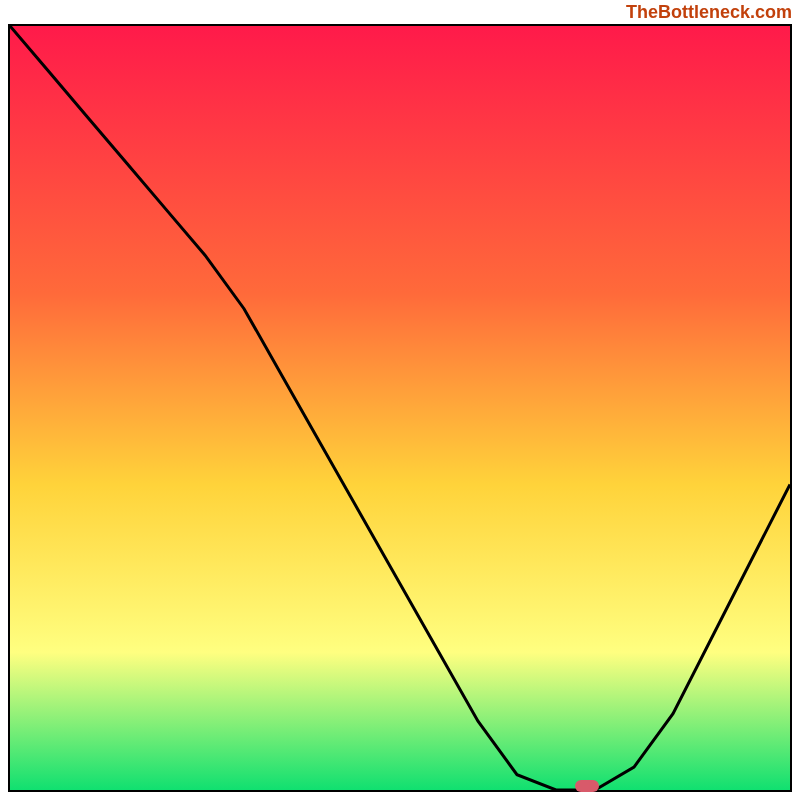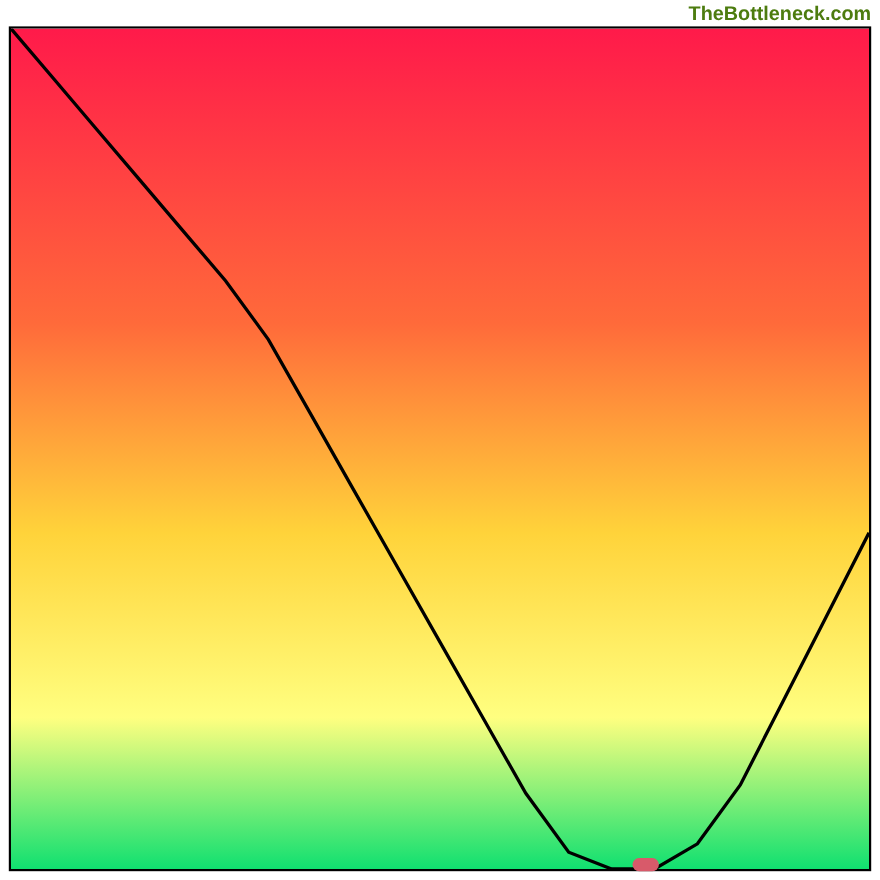--- a/index.html
+++ b/index.html
@@ -26,21 +26,21 @@
     width: 100%;
     height: 100%;
   }
   .attribution {
     position: absolute;
     right: 8px;
     top: 2px;
     font-family: Arial, Helvetica, sans-serif;
     font-size: 18px;
     font-weight: bold;
-    color: #4d7c0f;
+    color: #c2410c;
   }
   .curve-svg {
     position: absolute;
     left: 0;
     top: 0;
     width: 100%;
     height: 100%;
   }
   .marker {
     position: absolute;

